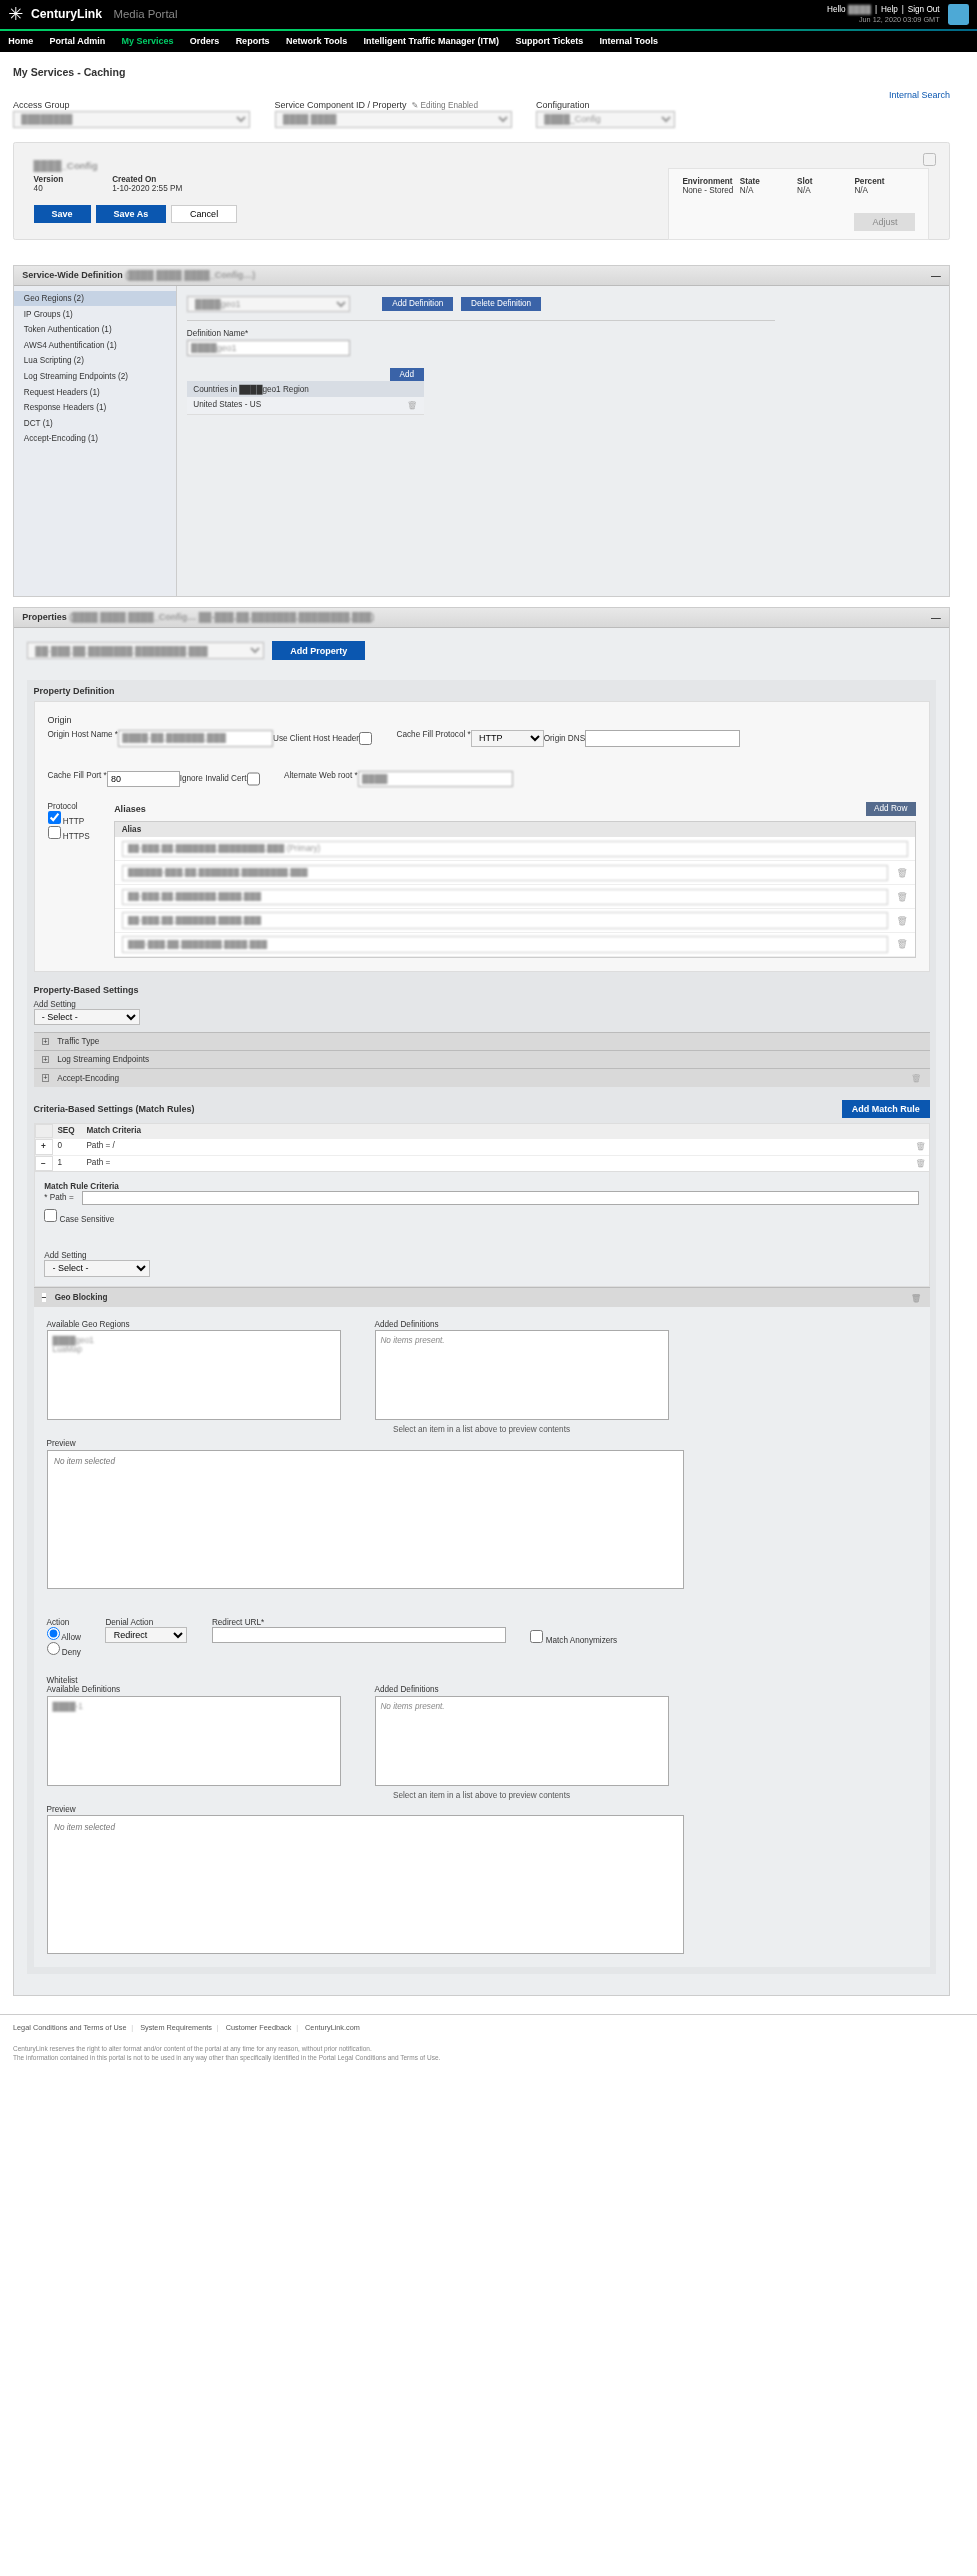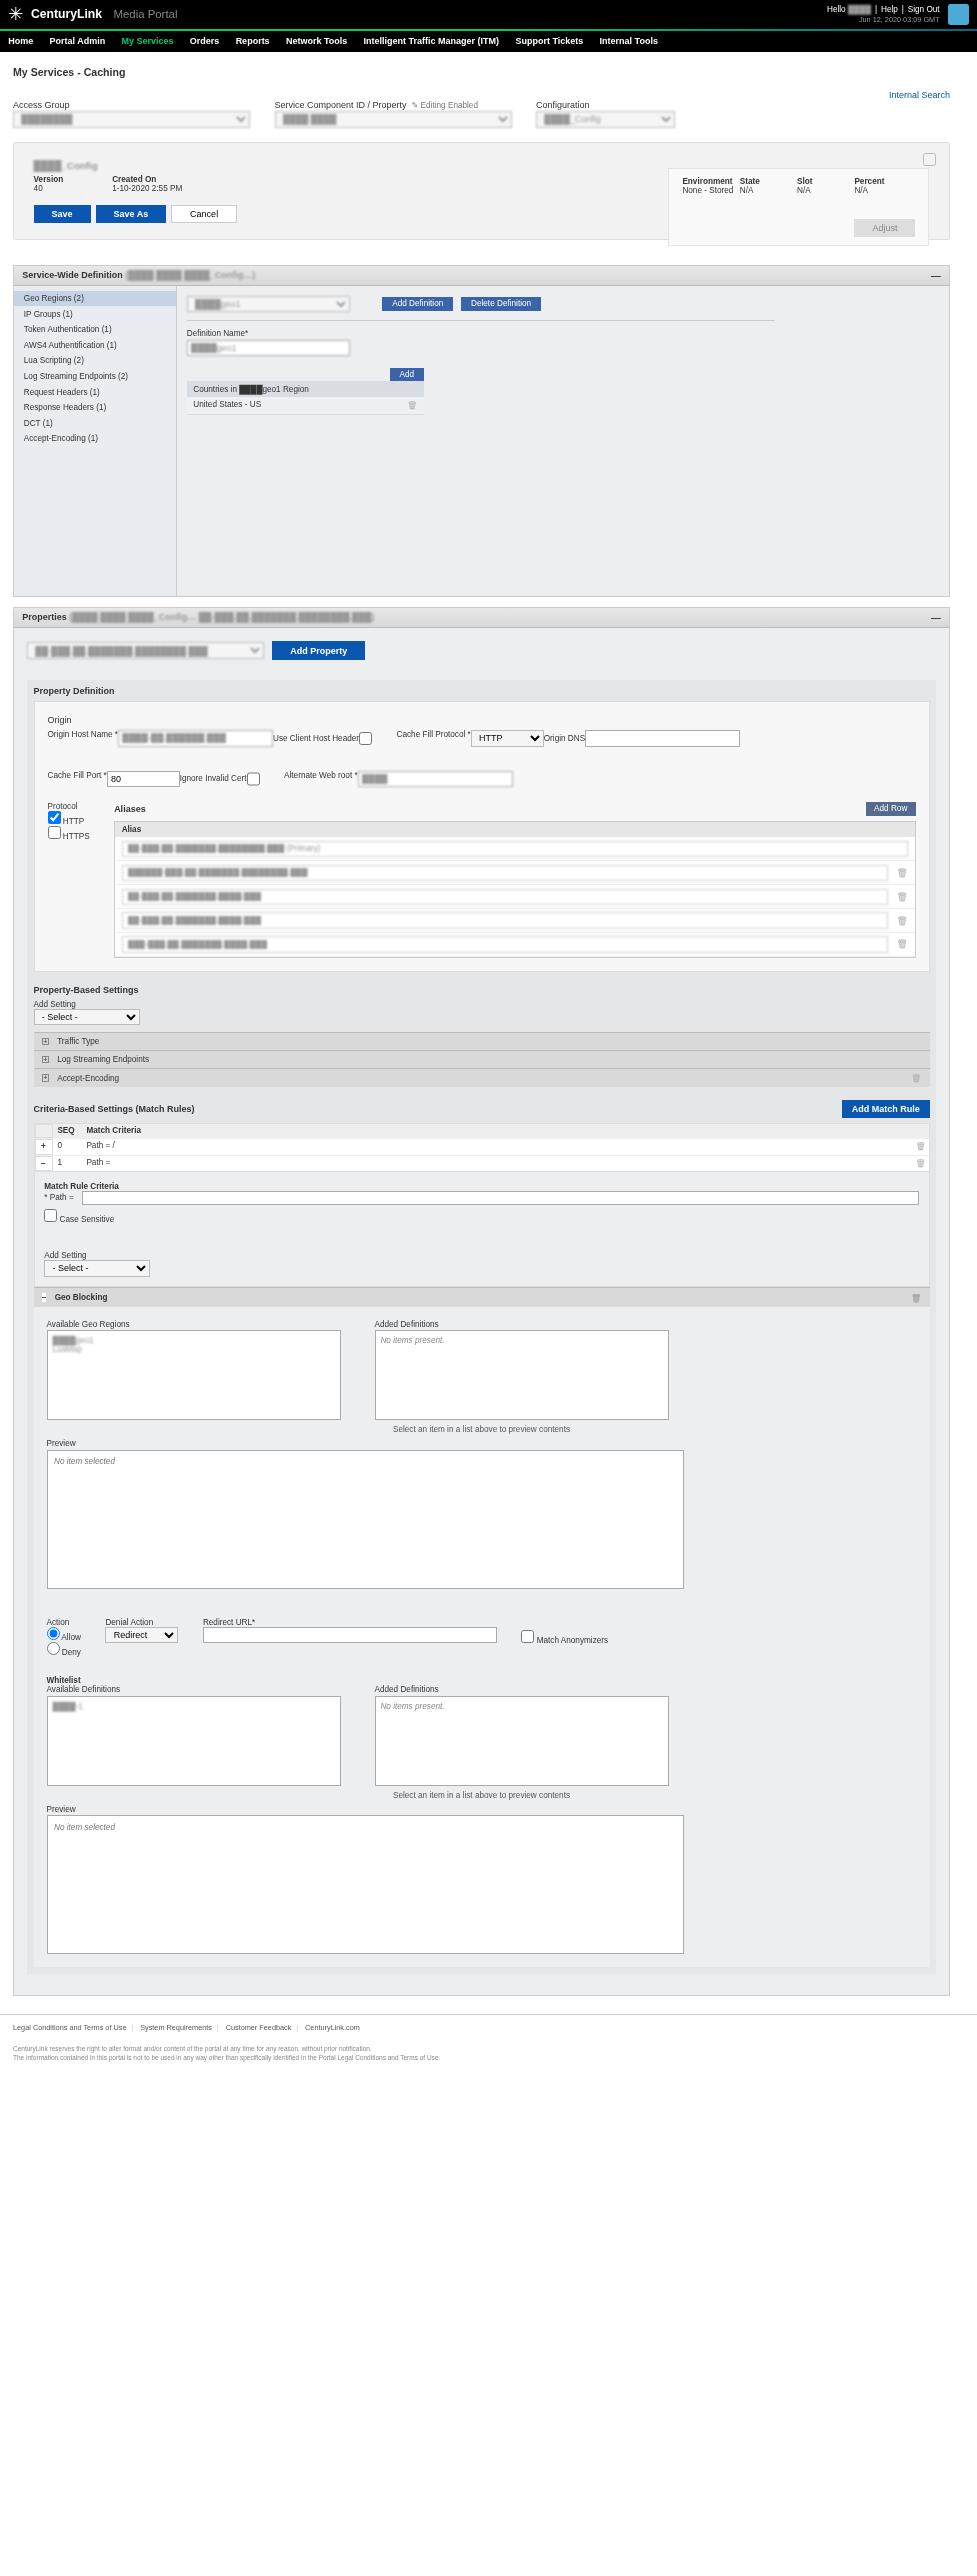--- a/index.html
+++ b/index.html
@@ -36,21 +36,21 @@
 .card-meta .lbl{font-weight:bold}
 .cfg-name{font-weight:bold;font-size:9.8px;color:#999;filter:blur(0.8px);margin-bottom:4.9px}
 .btn{display:inline-block;border:none;height:18px;padding:0 18px;font-size:9px;cursor:pointer}
 .btn-blue{background:#0b57b0;color:#fff;font-weight:bold}
 .btn-white{background:#fff;border:0.8px solid #ccc}
 .btn-grey{background:#ddd;color:#888}
 .btn-row{margin-top:11.4px;display:flex;gap:4.9px}
 .env-box{position:absolute;right:19.6px;top:24.5px;border:0.8px solid #e3e3e3;background:#f9f9f9;padding:8.2px 13px;width:261px;display:flex;font-size:8.2px}
 .env-col{flex:1;display:flex;flex-direction:column}
 .env-col .h{font-weight:bold;font-size:8.2px}
-.env-adjust{text-align:right;margin-top:24px}
+.env-adjust{text-align:right;margin-top:18px}
 .panel{border:0.8px solid #ccc;margin-bottom:9.8px}
 .panel-head{background:linear-gradient(#e8e8e8,#d8d8d8);border-bottom:0.8px solid #bbb;padding:4.1px 8.2px;font-size:9px;font-weight:bold;display:flex;align-items:center;justify-content:space-between}
 .panel-head .toggle{font-weight:bold;font-size:9.8px}
 .panel-body{display:flex;min-height:310px}
 .sidenav{width:163px;background:#e9ecf1;border-right:0.8px solid #ccc;padding:4.9px 0;font-size:8.2px}
 .sidenav div{padding:3.3px 9.8px;cursor:pointer}
 .sidenav div.active{background:#c6d3e4}
 .defpane{flex:1;background:#eceef0;padding:9.8px;position:relative}
 .inp{border:0.8px solid #aaa;height:16.3px;font-size:9px;padding:0 3.3px;background:#fff}
 .inp-200{width:163px}
@@ -408,33 +408,33 @@
           <div class="preview-box"><span>No item selected</span></div>
 
           <div class="action-row">
             <div class="action-col">
               <div>Action</div>
               <label><input type="radio" name="act" checked="" style=""> <span>Allow</span></label>
               <label><input type="radio" name="act" style=""> <span>Deny</span></label>
             </div>
             <div class="action-col">
               <div>Denial Action</div>
-              <select class="sel" style="width:73px"><option>Redirect</option></select>
+              <select class="sel" style="width:82px"><option>Redirect</option></select>
             </div>
             <div class="action-col">
               <div>Redirect URL*</div>
               <input class="redir-inp" style="">
             </div>
             <div class="action-col" style="justify-content:center">
               <label><input type="checkbox" style=""> <span>Match Anonymizers</span></label>
             </div>
           </div>
 
           <div class="whitelist">
-            <div style="font-size:8.2px;font-weight:bold">Whitelist</div>
+            <div style="font-size:8.2px;font-weight:normal">Whitelist</div>
             <div class="geo-cols">
               <div>
                 <div class="listlbl">Available Definitions</div>
                 <div class="listbox">
                     <div class="blurtxt">████-1</div>
                   </div>
               </div>
               <div>
                 <div class="listlbl">Added Definitions</div>
                 <div class="listbox"><span style="font-style:italic;color:#888">No items present.</span></div>

